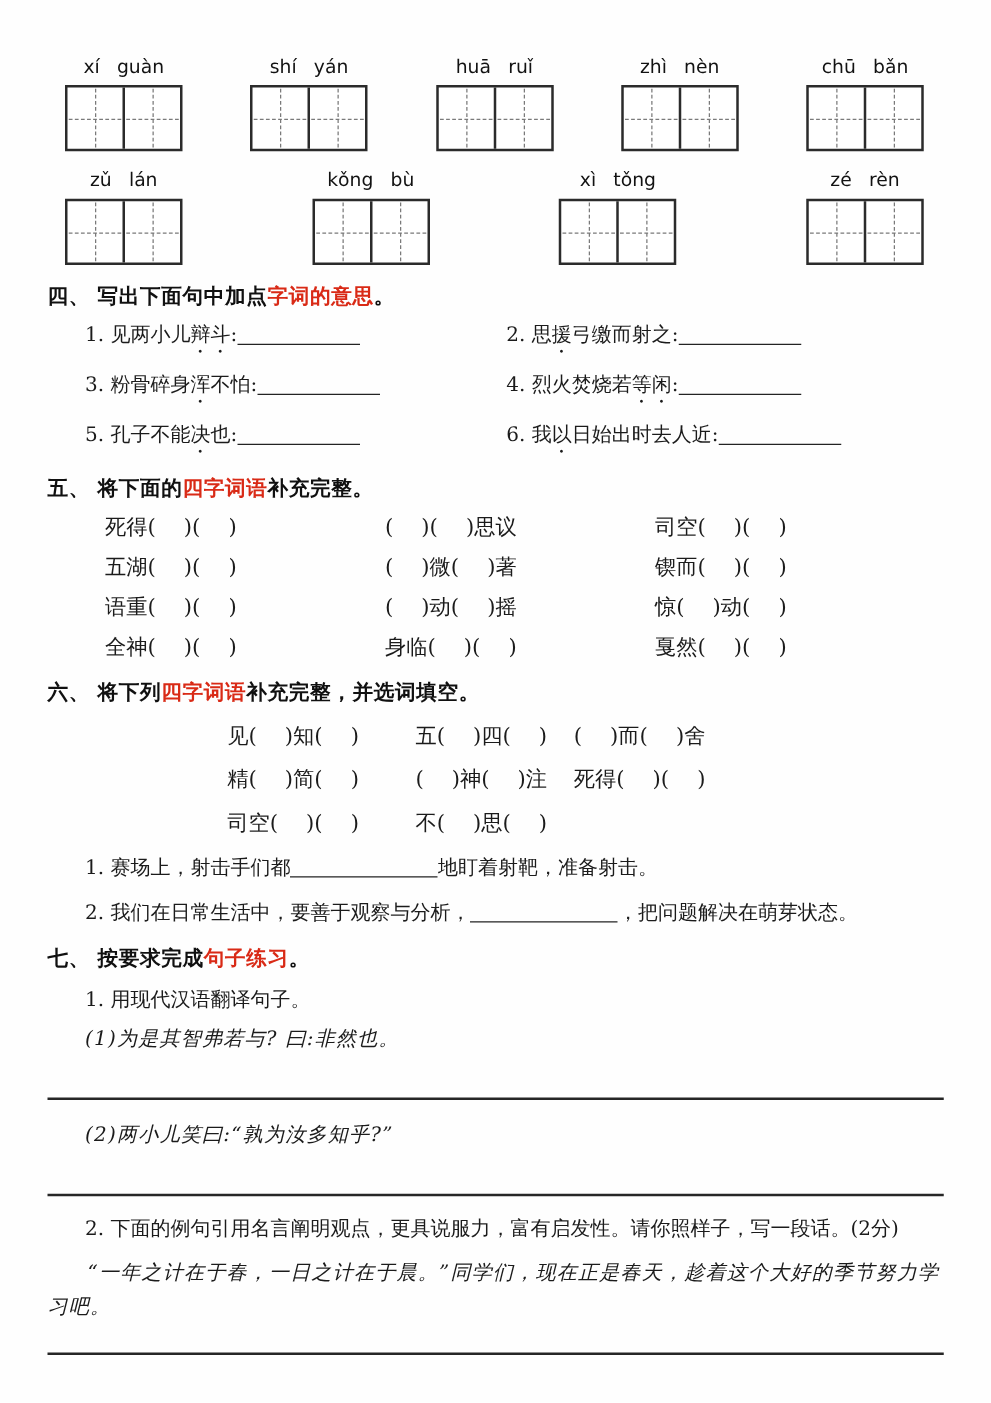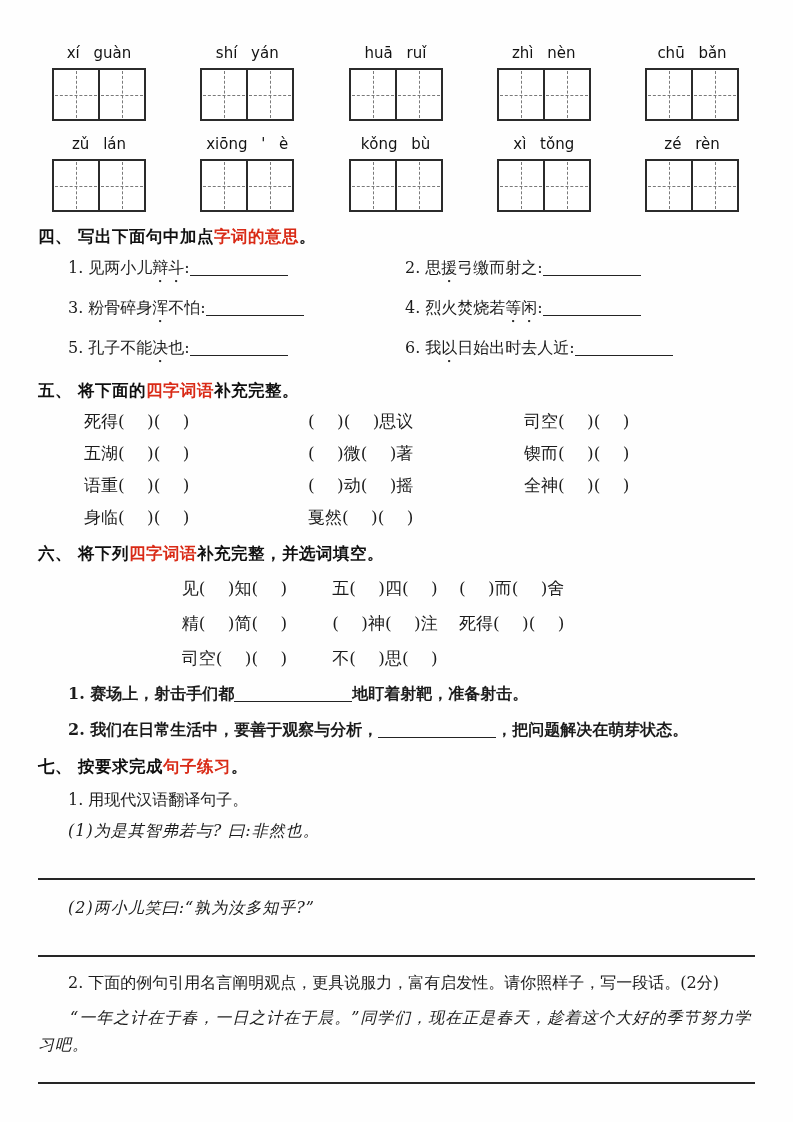--- a/index.html
+++ b/index.html
@@ -38,21 +38,21 @@
   .blank { display:inline-block; width:98px; height:15px; border-bottom:1.7px solid #232323; vertical-align:-3px; }
   .blank.w { width:118px; }
   
   .s5-grid { display:grid; grid-template-columns:224px 216px 1fr; row-gap:9px; margin:6px 0 0 46px; font-size:17px; }
   .s5-grid span, .icell { white-space:pre-wrap; }
   
   .s6-idioms { margin:12px 0 4px 120px; font-size:17px; }
   .s6-idioms .irow { display:flex; margin-bottom:12px;text-align:center; }
   .s6-idioms .c1 { width:153px; } .s6-idioms .c2 { width:148px; }
   .s6-sents { margin:14px 0 0 30px; font-size:16px; }
-  .s6-sents .sent { margin-bottom:15px;font-weight:bold; }
+  .s6-sents .sent { margin-bottom:15px; }
   
   .s7-sub { margin:12px 0 10px 30px; font-size:16px; }
   .kaiti { font-style:italic; font-size:16px; margin:4px 0 0 30px; letter-spacing:1px; }
   .ans-line { border-top:2px solid #262626; width:100%; }
   .sp36 { height:36px; } .sp14 { height:14px; } .sp24 { height:24px; }
   .example { font-style:italic; font-size:16px; letter-spacing:1px; text-indent:2em; margin:6px 0 0 0; line-height:27px; }
 </style>
 </head>
 <body>
 
@@ -92,27 +92,20 @@
         <div class="pinyin-label">chū bǎn</div>
         <div class="tian-box">
             <div class="tian-cell"></div>
             <div class="tian-cell"></div>
           </div>
       </div>
     </div>
     <div class="pinyin-row">
       <div class="pinyin-word">
         <div class="pinyin-label">zǔ lán</div>
-        <div class="tian-box">
-            <div class="tian-cell"></div>
-            <div class="tian-cell"></div>
-          </div>
-      </div>
-      <div class="pinyin-word">
-        <div class="pinyin-label">xiōng ' è</div>
         <div class="tian-box">
             <div class="tian-cell"></div>
             <div class="tian-cell"></div>
           </div>
       </div>
       <div class="pinyin-word">
         <div class="pinyin-label">kǒng bù</div>
         <div class="tian-box">
             <div class="tian-cell"></div>
             <div class="tian-cell"></div>
@@ -151,20 +144,21 @@
     <div class="sec-h"><span class="num">五、</span><span>将下面的</span><span class="red">四字词语</span><span>补充完整。</span></div>
     <div class="s5-grid">
       <span class="icell">死得(　 )(　 )</span>
       <span class="icell">(　 )(　 )思议</span>
       <span class="icell">司空(　 )(　 )</span>
       <span class="icell">五湖(　 )(　 )</span>
       <span class="icell">(　 )微(　 )著</span>
       <span class="icell">锲而(　 )(　 )</span>
       <span class="icell">语重(　 )(　 )</span>
       <span class="icell">(　 )动(　 )摇</span>
+      <span class="icell">惊(　 )动(　 )</span>
       <span class="icell">全神(　 )(　 )</span>
       <span class="icell">身临(　 )(　 )</span>
       <span class="icell">戛然(　 )(　 )</span>
     </div>
   </section>
 
   <section>
     <div class="sec-h"><span class="num">六、</span><span>将下列</span><span class="red">四字词语</span><span>补充完整，并选词填空。</span></div>
     <div class="s6-idioms">
       <div class="irow">

